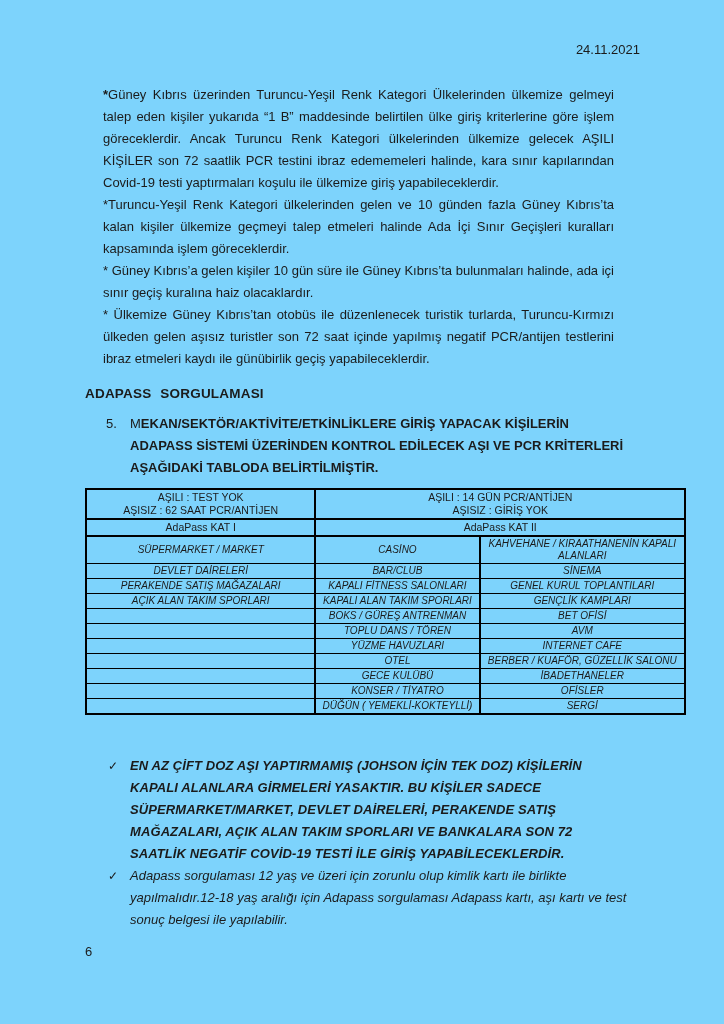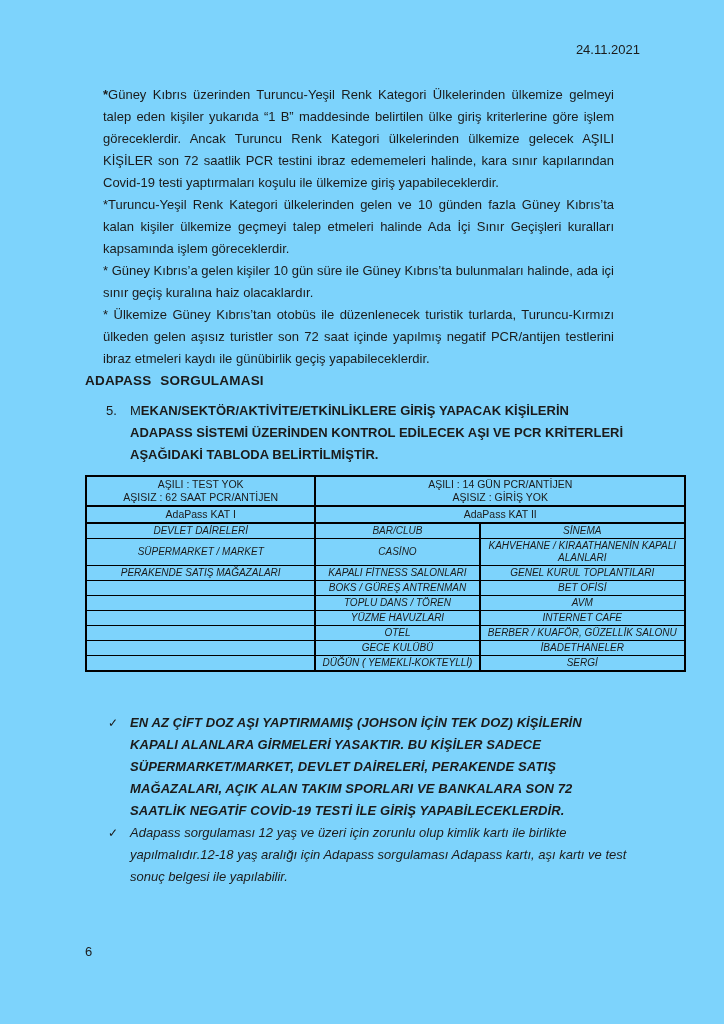--- a/index.html
+++ b/index.html
@@ -22,21 +22,21 @@
   }
   .paras {
     margin:0 50px 0 18px;
     width:511px;
     font-size:13px; line-height:22px;
     text-align:justify;
   }
   .paras p { margin:0; }
   .b { font-weight:bold; }
   .section-heading {
-    margin-top:0;
+    margin-top:13px;
     font-size:13.5px; font-weight:bold;
     letter-spacing:0.2px; word-spacing:5px;
     line-height:22px;
   }
   .item5 {
     display:flex; margin-top:8px;
     font-size:13px; font-weight:bold; line-height:22px;
   }
   .item5 .num {
     margin-left:21px; width:24px; flex:0 0 24px;
@@ -122,35 +122,40 @@
           <td colspan="2">
             <div>AŞILI : 14 GÜN PCR/ANTİJEN</div>
             <div>AŞISIZ : GİRİŞ YOK</div>
           </td>
         </tr>
         <tr class="hdr">
           <td>AdaPass KAT I</td>
           <td colspan="2">AdaPass KAT II</td>
         </tr>
         <tr>
+          <td>SÜPERMARKET / MARKET</td>
+          <td>CASİNO</td>
+          <td>KAHVEHANE / KIRAATHANENİN KAPALI ALANLARI</td>
+        </tr>
+        <tr>
           <td>DEVLET DAİRELERİ</td>
           <td>BAR/CLUB</td>
           <td>SİNEMA</td>
         </tr>
         <tr>
-          <td>SÜPERMARKET / MARKET</td>
-          <td>CASİNO</td>
-          <td>KAHVEHANE / KIRAATHANENİN KAPALI ALANLARI</td>
-        </tr>
-        <tr>
           <td>PERAKENDE SATIŞ MAĞAZALARI</td>
           <td>KAPALI FİTNESS SALONLARI</td>
           <td>GENEL KURUL TOPLANTILARI</td>
         </tr>
         <tr>
+          <td>AÇIK ALAN TAKIM SPORLARI</td>
+          <td>KAPALI ALAN TAKIM SPORLARI</td>
+          <td>GENÇLİK KAMPLARI</td>
+        </tr>
+        <tr>
           <td></td>
           <td>BOKS / GÜREŞ ANTRENMAN</td>
           <td>BET OFİSİ</td>
         </tr>
         <tr>
           <td></td>
           <td>TOPLU DANS / TÖREN</td>
           <td>AVM</td>
         </tr>
         <tr>
@@ -160,20 +165,25 @@
         </tr>
         <tr>
           <td></td>
           <td>OTEL</td>
           <td>BERBER / KUAFÖR, GÜZELLİK SALONU</td>
         </tr>
         <tr>
           <td></td>
           <td>GECE KULÜBÜ</td>
           <td>İBADETHANELER</td>
+        </tr>
+        <tr>
+          <td></td>
+          <td>KONSER / TİYATRO</td>
+          <td>OFİSLER</td>
         </tr>
         <tr>
           <td></td>
           <td>DÜĞÜN ( YEMEKLİ-KOKTEYLLİ)</td>
           <td>SERGİ</td>
         </tr>
       </tbody>
     </table>
 
     <div class="bullets">

